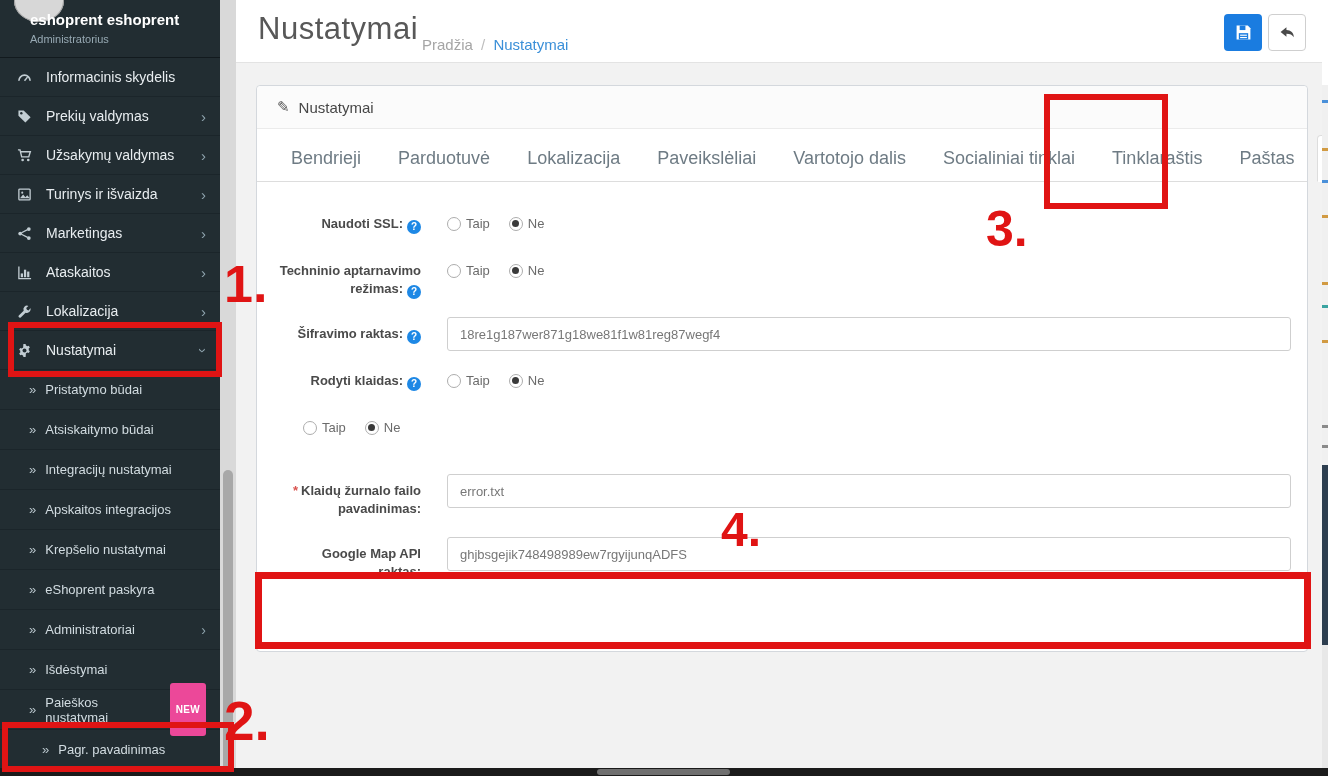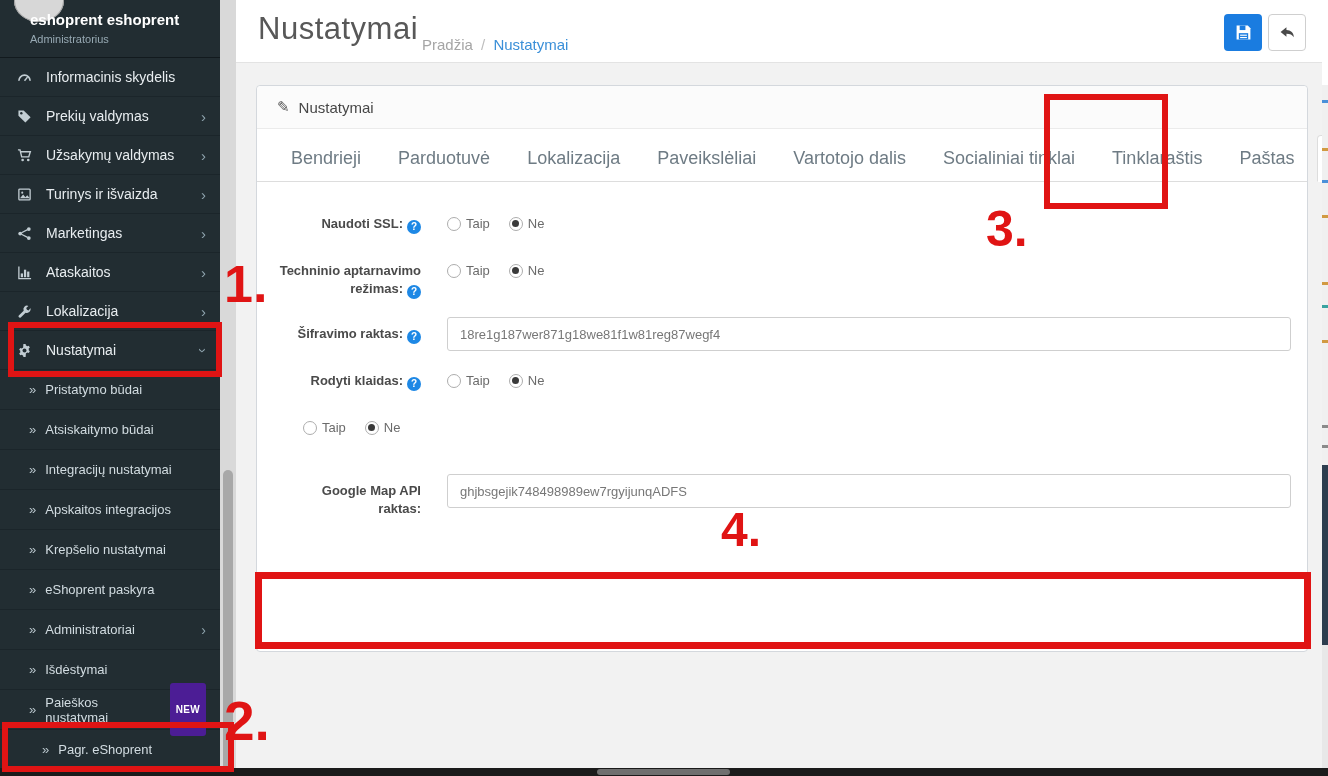--- a/index.html
+++ b/index.html
@@ -16,21 +16,21 @@
   .item{height:38px;display:flex;align-items:center;padding:0 14px 0 17px;
         border-bottom:1px solid #1b252a;color:#e8edf0;font-size:14px;cursor:pointer;}
   .item .icon{width:20px;margin-right:9px;display:inline-flex;}
   .item .chev{margin-left:auto;color:#8fa4ae;font-size:15px;line-height:1;}
   .chev.down{transform:rotate(90deg);display:inline-block;}
   .subitem{height:39px;display:flex;align-items:center;padding:0 14px 0 29px;
            border-bottom:1px solid #1b252a;color:#d2dce1;font-size:13px;cursor:pointer;}
   .subitem .bullet{color:#b9c6cc;margin-right:9px;font-size:13px;}
   .subitem .chev{margin-left:auto;color:#8fa4ae;font-size:14px;}
   .subitem.indent{padding-left:42px;}
-  .badge-new{background:#4c1d95;color:#fff;font-size:10px;font-weight:bold;
+  .badge-new{background:#ec4899;color:#fff;font-size:10px;font-weight:bold;
              padding:21px 6px;border-radius:3px;margin-left:8px;letter-spacing:.3px;}
 
   
   .scrollstrip{position:absolute;left:220px;top:0;width:16px;height:776px;background:#d9d9d9;}
   .scrollthumb{position:absolute;left:3px;top:470px;width:10px;height:300px;background:#a8a8a8;border-radius:5px;}
 
   
   .main{position:absolute;left:236px;top:0;width:1086px;height:768px;}
   .topband{position:absolute;left:0;top:0;width:100%;height:62px;background:#fff;border-bottom:1px solid #e3e3e3;}
   .page-title{position:absolute;left:22px;top:11px;font-size:31px;color:#585858;font-weight:400;letter-spacing:.5px;}
@@ -220,21 +220,21 @@
       <span class="bullet">»</span>
       <span>Išdėstymai</span>
     </div>
     <div class="subitem">
       <span class="bullet">»</span>
       <span>Paieškos nustatymai</span>
       <span class="badge-new">NEW</span>
     </div>
     <div class="subitem indent">
       <span class="bullet">»</span>
-      <span>Pagr. eShoprent</span>
+      <span>Pagr. pavadinimas</span>
     </div>
   </div>
 
   <div class="scrollstrip">
     <div class="scrollthumb"></div>
   </div>
 
   <div class="main">
     <div class="topband"></div>
     <div class="page-title">Nustatymai</div>
@@ -340,20 +340,28 @@
           <div class="fctrl">
             <div class="radios">
               <span class="radio"></span>
               <span class="rlbl">Taip</span>
               <span class="radio checked"></span>
               <span class="rlbl">Ne</span>
             </div>
           </div>
         </div>
 
+        <div class="frow tall">
+          <div class="flabel">
+            <span class="req">*</span><span>Klaidų žurnalo failo pavadinimas:</span>
+          </div>
+          <div class="fctrl">
+            <input class="text" type="text" value="error.txt" style="">
+          </div>
+        </div>
 
         <div class="frow">
           <div class="flabel">
             <span>Google Map API raktas:</span>
           </div>
           <div class="fctrl">
             <input class="text" type="text" value="ghjbsgejik748498989ew7rgyijunqADFS" style="">
           </div>
         </div>
 

